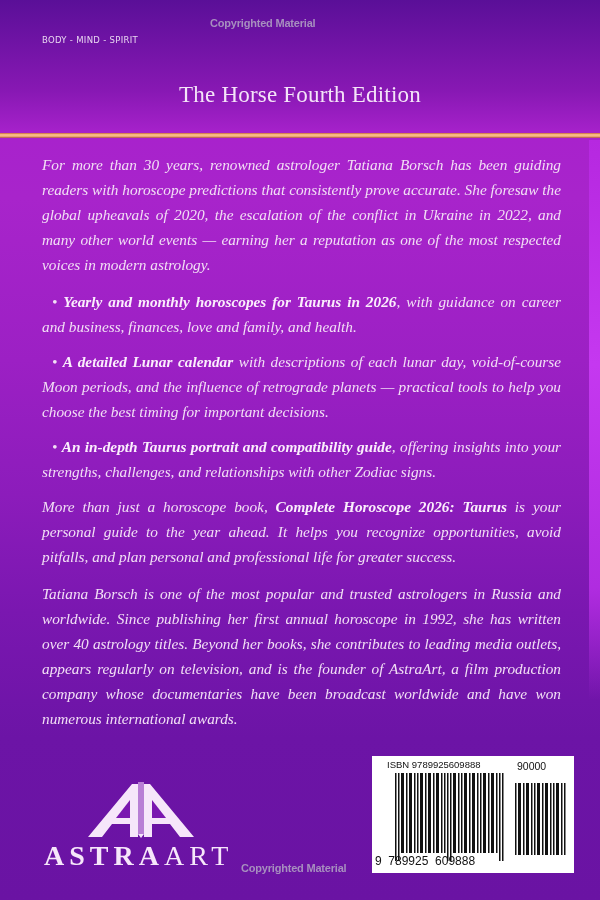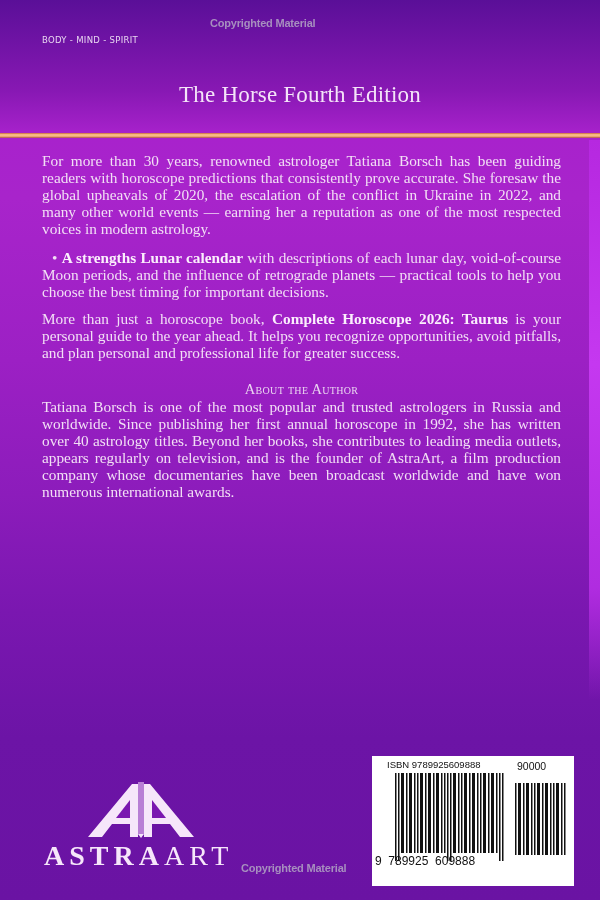--- a/index.html
+++ b/index.html
@@ -27,41 +27,41 @@
   .edition-title {
     position: absolute; left: 0; right: 0; top: 82px; text-align: center;
     font-size: 23px; color: #f4e4f8; letter-spacing: 0.2px;
   }
   .divider {
     position: absolute; left: 0; right: 0; top: 133px; height: 5px;
     background: linear-gradient(180deg, #c86a3a 0%, #ffc38a 35%, #f6b27a 65%, #a84a4a 100%);
   }
   .content {
     position: absolute; left: 42px; top: 152px; width: 519px;
-    font-size: 15.3px; line-height: 17px; text-align: justify;
+    font-size: 15.3px; line-height: 25px; text-align: justify; font-style: italic;
   }
   .content p { margin: 0 0 12px 0; }
   .content p.bullet { text-indent: 10px; margin-bottom: 10px; }
   .content b { font-weight: bold; color: #fbeefc; }
   .about-heading {
     text-align: center; font-variant: small-caps; font-size: 14.5px;
     margin: 20px 0 0 0; color: #ead5f0; letter-spacing: 0.3px;
   }
   .about-text { margin: 0; }
   .logo {
     position: absolute; left: 44px; top: 782px; width: 210px; height: 95px;
   }
   .logo-mark { position: absolute; left: 42px; top: 0; width: 110px; height: 56px; }
   .logo-word {
     position: absolute; left: 0; top: 58px; font-size: 28px; letter-spacing: 5px;
     color: #f6e6fa; white-space: nowrap;
   }
   .logo-word .bold { font-weight: bold; margin-top: 24px; }
   .barcode-box {
-    position: absolute; left: 372px; top: 756px; width: 202px; height: 130px;
+    position: absolute; left: 372px; top: 756px; width: 202px; height: 117px;
     background: #ffffff;
   }
   .isbn-label {
     position: absolute; left: 15px; top: 3px;
     font-family: "Liberation Sans", "DejaVu Sans", sans-serif; font-size: 9.5px; color: #111;
   }
   .price-code {
     position: absolute; left: 145px; top: 4px;
     font-family: Liberation Sans, sans-serif; font-size: 10.5px; color: #111;
   }
@@ -82,25 +82,26 @@
 
 <div class="category">BODY - MIND - SPIRIT</div>
 
 <div class="edition-title">The Horse Fourth Edition</div>
 
 <div class="divider"></div>
 
 <div class="content">
   <p>For more than 30 years, renowned astrologer Tatiana Borsch has been guiding readers with horoscope predictions that consistently prove accurate. She foresaw the global upheavals of 2020, the escalation of the conflict in Ukraine in 2022, and many other world events — earning her a reputation as one of the most respected voices in modern astrology.</p>
 
-  <p class="bullet"><span>•</span> <b>A strengths Lunar calendar</b><span> with descriptions of each lunar day, void-of-course Moon periods, and the influence of retrograde planets — practical tools to help you choose the best timing for important decisions.</span></p>
+  <p class="bullet"><span>•</span> <b>Yearly and monthly horoscopes for Taurus in 2026</b><span>, with guidance on career and business, finances, love and family, and health.</span></p>
+  <p class="bullet"><span>•</span> <b>A detailed Lunar calendar</b><span> with descriptions of each lunar day, void-of-course Moon periods, and the influence of retrograde planets — practical tools to help you choose the best timing for important decisions.</span></p>
+  <p class="bullet"><span>•</span> <b>An in-depth Taurus portrait and compatibility guide</b><span>, offering insights into your strengths, challenges, and relationships with other Zodiac signs.</span></p>
 
   <p><span>More than just a horoscope book, </span><b>Complete Horoscope 2026: Taurus</b><span> is your personal guide to the year ahead. It helps you recognize opportunities, avoid pitfalls, and plan personal and professional life for greater success.</span></p>
 
-  <div class="about-heading">About the Author</div>
   <p class="about-text">Tatiana Borsch is one of the most popular and trusted astrologers in Russia and worldwide. Since publishing her first annual horoscope in 1992, she has written over 40 astrology titles. Beyond her books, she contributes to leading media outlets, appears regularly on television, and is the founder of AstraArt, a film production company whose documentaries have been broadcast worldwide and have won numerous international awards.</p>
 </div>
 
 <div class="logo">
   <svg class="logo-mark" viewBox="0 0 110 56">
 
     <polygon points="2,55 46,2 52,2 52,55 44,55 44,42 26,42 16,55" fill="#f6e6fa"></polygon>
     <polygon points="30,36 44,36 44,18" fill="#7a17b0"></polygon>
 
     <polygon points="108,55 64,2 58,2 58,55 66,55 66,42 84,42 94,55" fill="#f6e6fa"></polygon>

